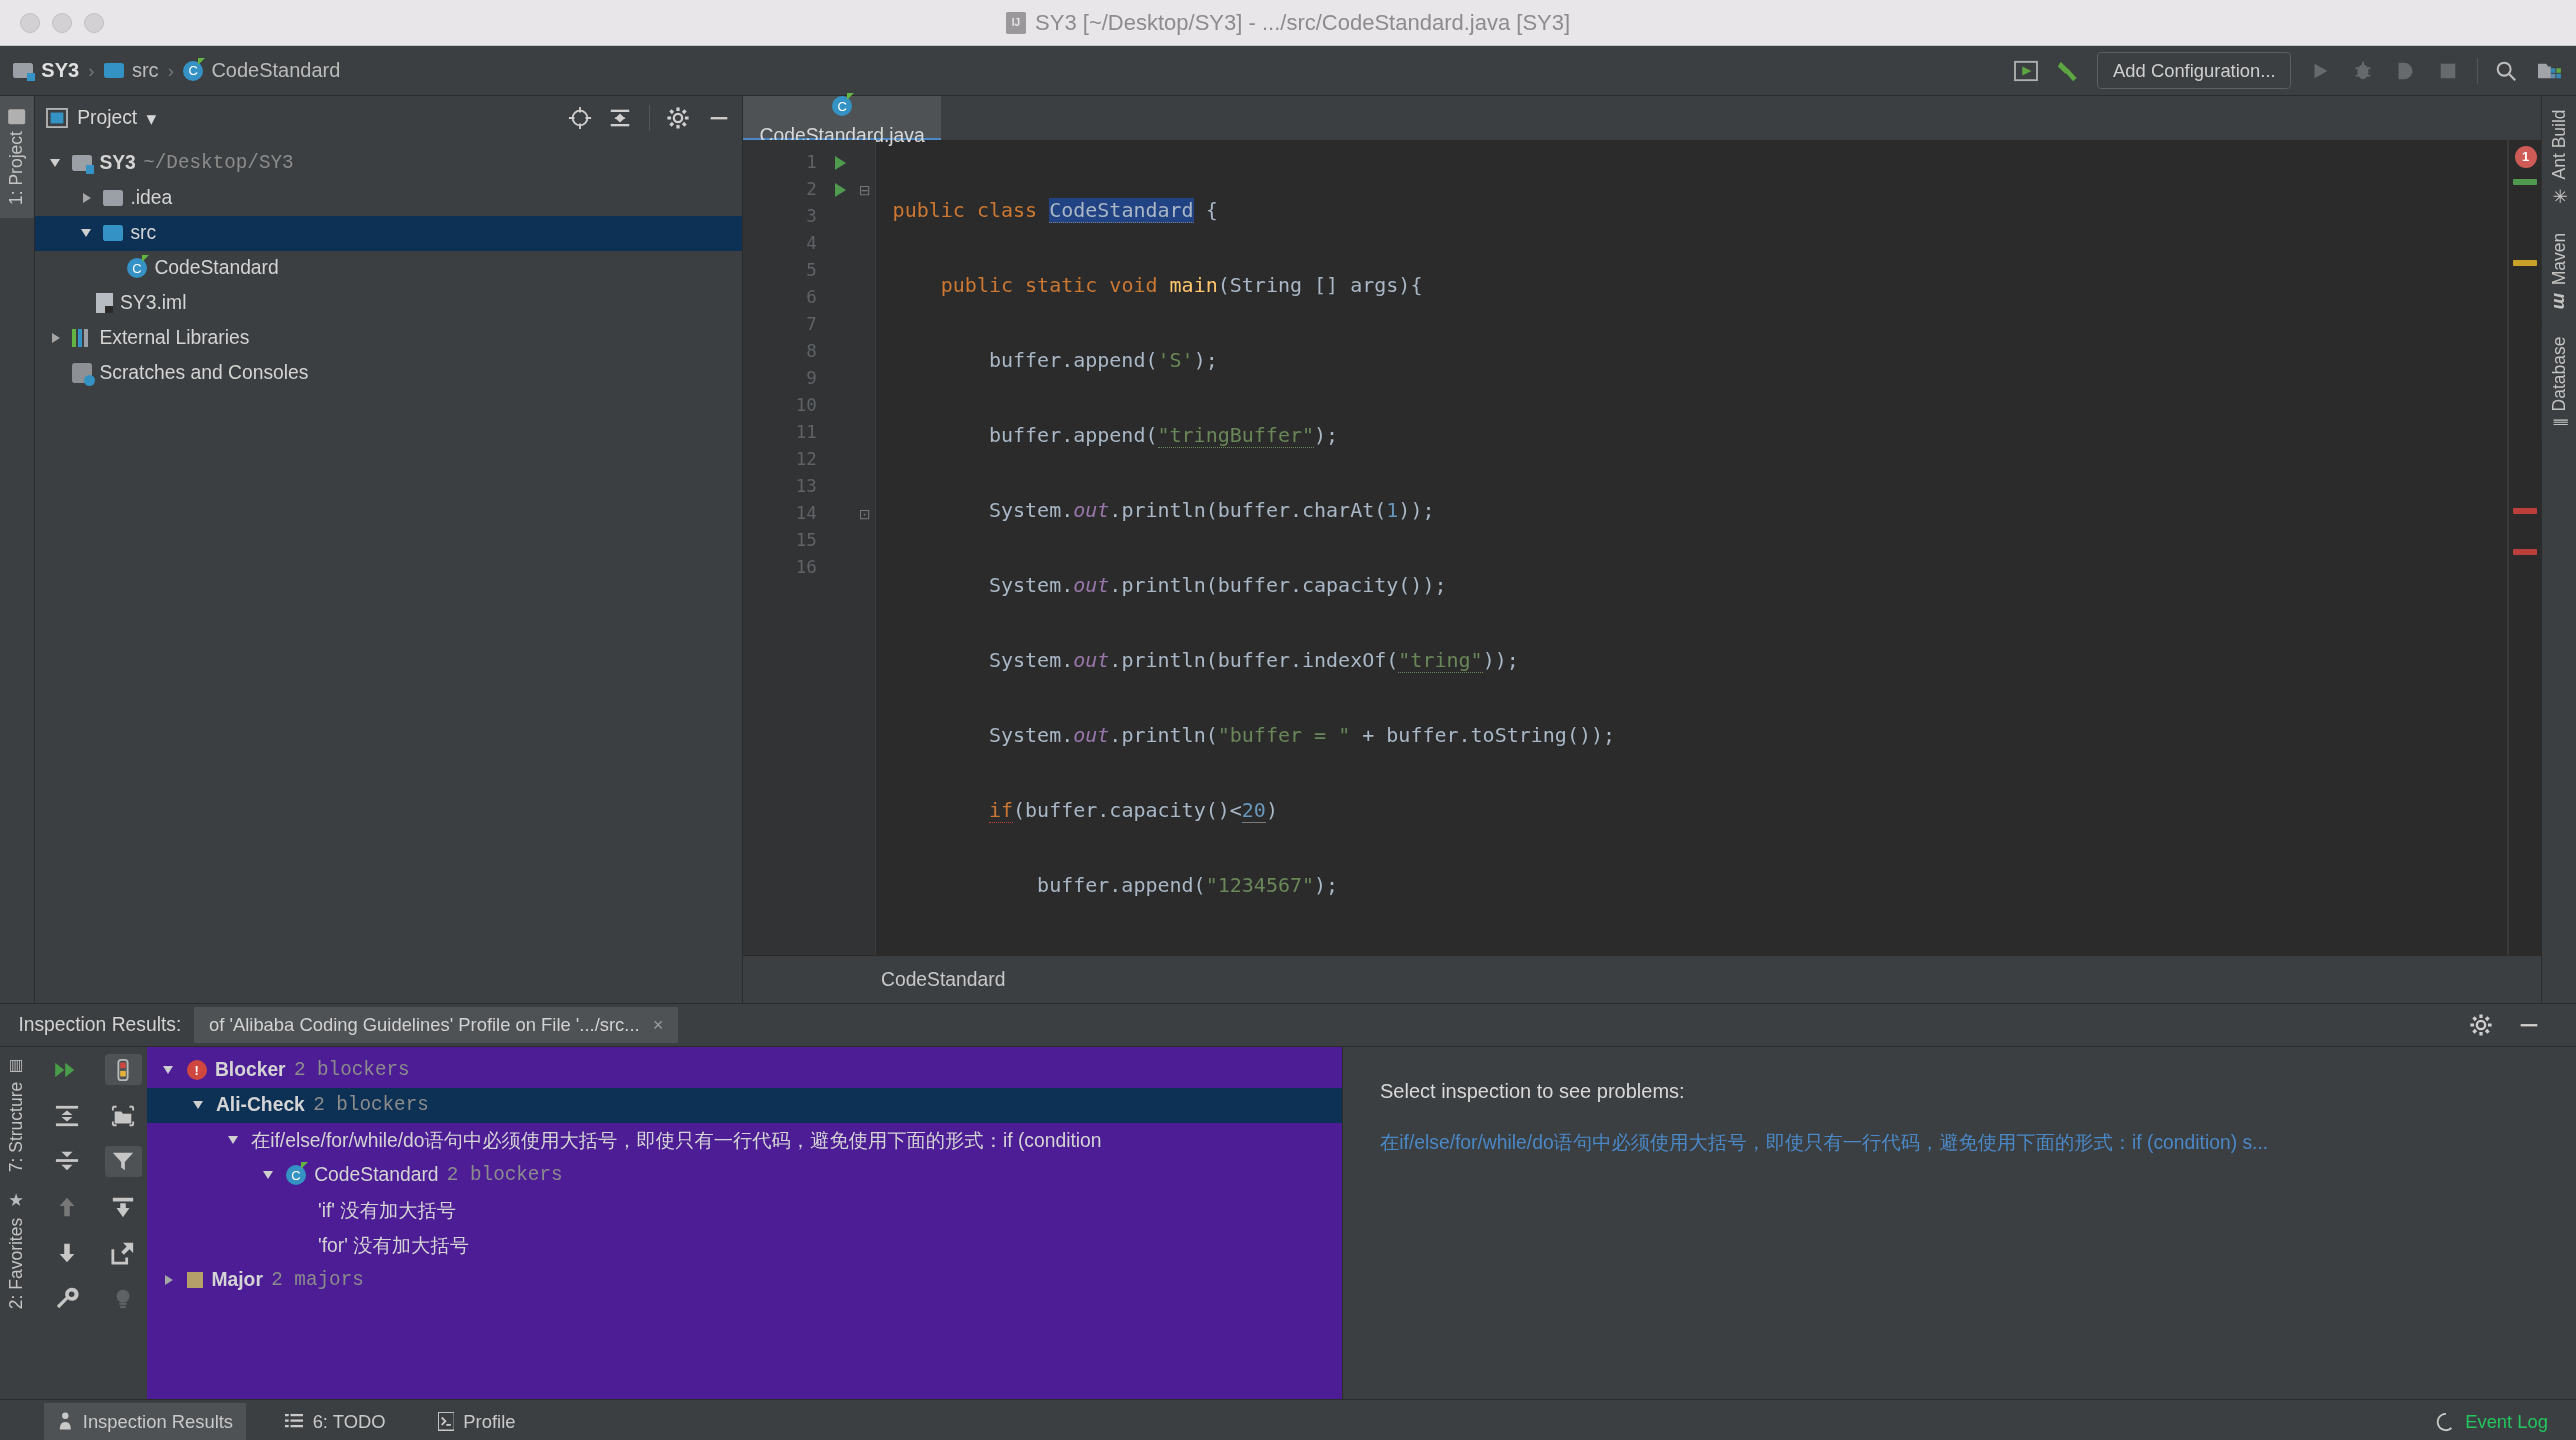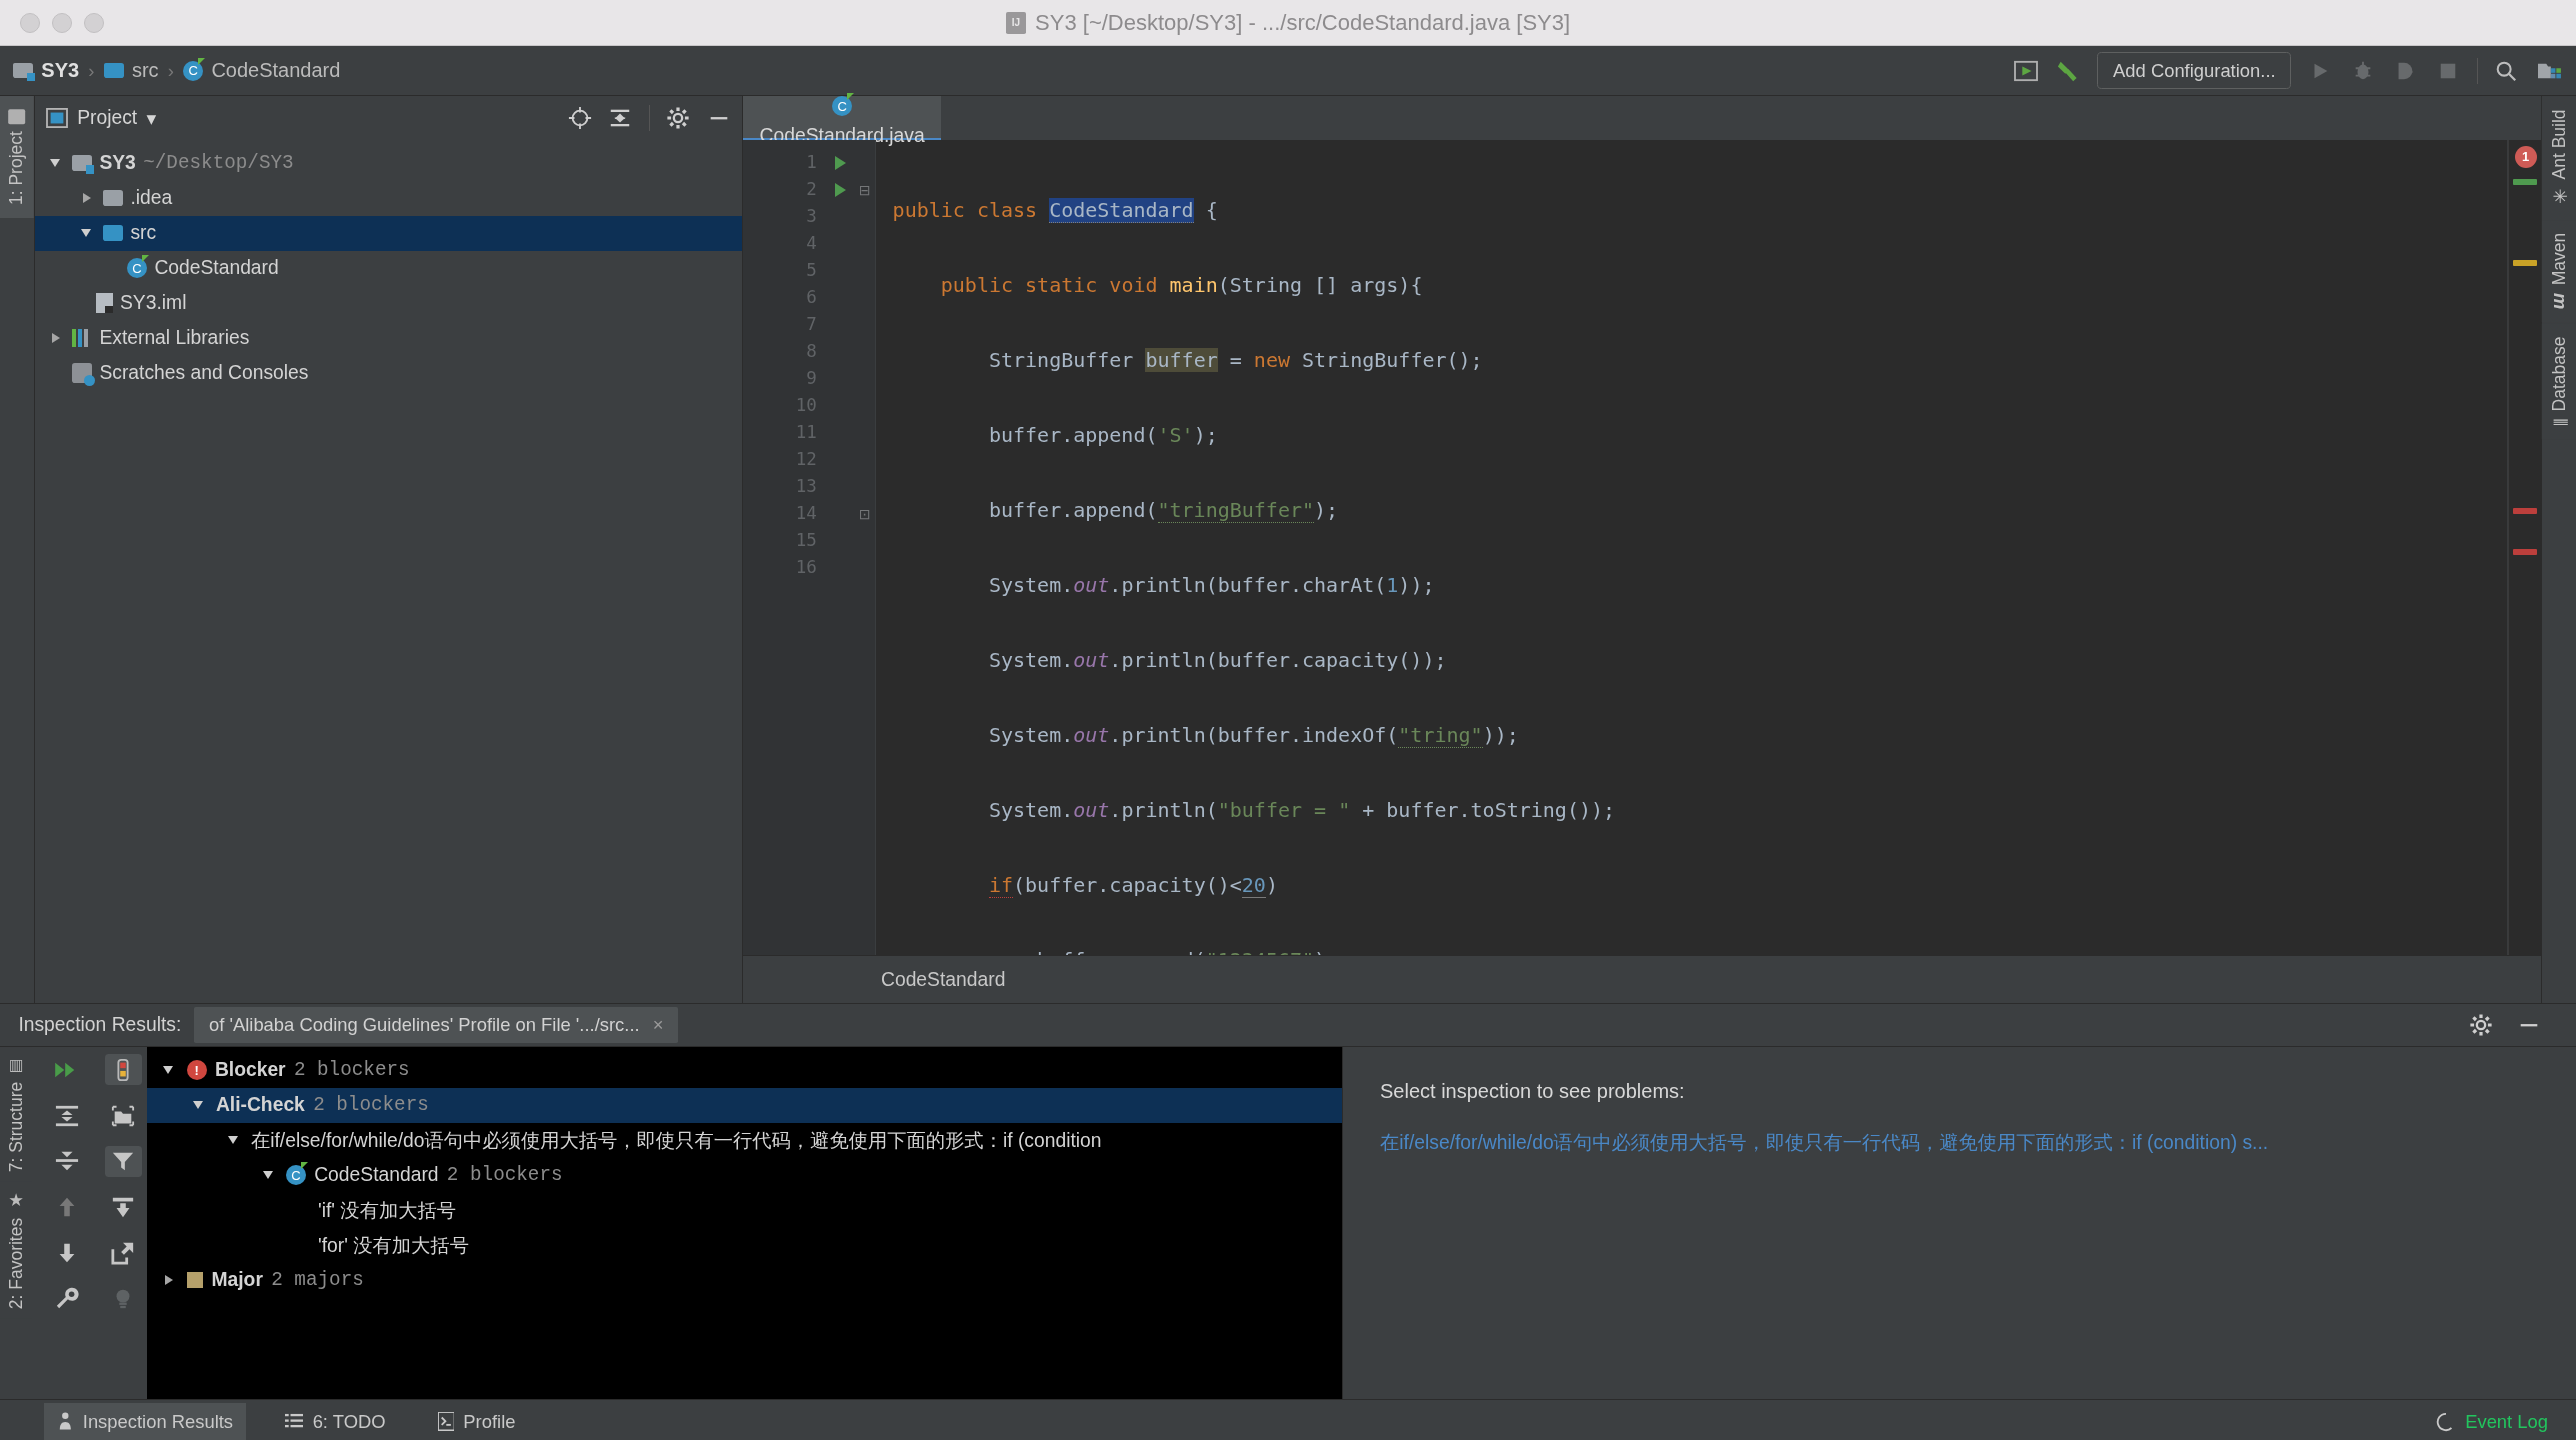--- a/index.html
+++ b/index.html
@@ -146,21 +146,21 @@
   .insp-head-right { margin-left:auto; display:flex; align-items:center; gap:24px; }
   .insp-body { flex:1; display:flex; border-top:0.9px solid #2b2b2b; min-height:0; }
   .insp-tools { width:35px; background:#3c3f41; }
   .insp-icons { width:64px; background:#3c3f41; display:flex; flex-direction:column;
     align-items:center; padding-top:7.4px; gap:14.7px; }
   .insp-icons2 { width:48px; background:#3c3f41; display:flex; flex-direction:column;
     align-items:center; padding-top:7.4px; gap:14.7px; }
   .ii { width:37px; height:31px; display:flex; align-items:center;
     justify-content:center; border-radius:3.7px; }
   .ii.on { background:#4e5254; }
-  .insp-tree { width:1196px; background:#000000; overflow:hidden;
+  .insp-tree { width:1196px; background:#4c1d95; overflow:hidden;
     border-right:0.9px solid #2b2b2b; font-size:19.3px; color:#d4d4d4; padding-top:5.5px; }
   .irow { display:flex; align-items:center; height:35px; gap:8.3px; white-space:nowrap; }
   .irow.sel { background:#0d3055; }
   .sev-blocker { width:20px; height:20px; border-radius:50%; background:#d0473f;
     position:relative; flex:none; }
   .sev-blocker::after{ content:"!"; position:absolute; inset:0; color:#fff;
     font-size:13px; font-weight:bold; display:flex; align-items:center;
     justify-content:center; }
   .sev-major { width:16.6px; height:16.6px; background:#b5a06a; flex:none; }
   .insp-detail { flex:1; background:#3c3f41; padding:33px 37px; overflow:hidden; }
@@ -409,21 +409,20 @@
           <div></div>
           <div></div>
           <div></div>
           <div></div>
         <div>⊡</div>
       </div>
 
       <div class="code">
         <div><span class="kw">public class </span><span class="cls-sel wavy">CodeStandard</span> {</div>
         <div>    <span class="kw">public static void </span><span class="mth">main</span>(String [] args){</div>
-        <div>        StringBuffer <span class="var-hl">buffer</span> = <span class="kw">new </span>StringBuffer();</div>
         <div>        buffer.append(<span class="str">'S'</span>);</div>
         <div>        buffer.append(<span class="str wavy-g">"tringBuffer"</span>);</div>
         <div>        System.<span class="fld">out</span>.println(buffer.charAt(<span class="num">1</span>));</div>
         <div>        System.<span class="fld">out</span>.println(buffer.capacity());</div>
         <div>        System.<span class="fld">out</span>.println(buffer.indexOf(<span class="str wavy-g">"tring"</span>));</div>
         <div>        System.<span class="fld">out</span>.println(<span class="str">"buffer = "</span> + buffer.toString());</div>
         <div>        <span class="kw wavy-r">if</span>(buffer.capacity()&lt;<span class="num und">20</span>)</div>
         <div>            buffer.append(<span class="str">"1234567"</span>);</div>
         
         

